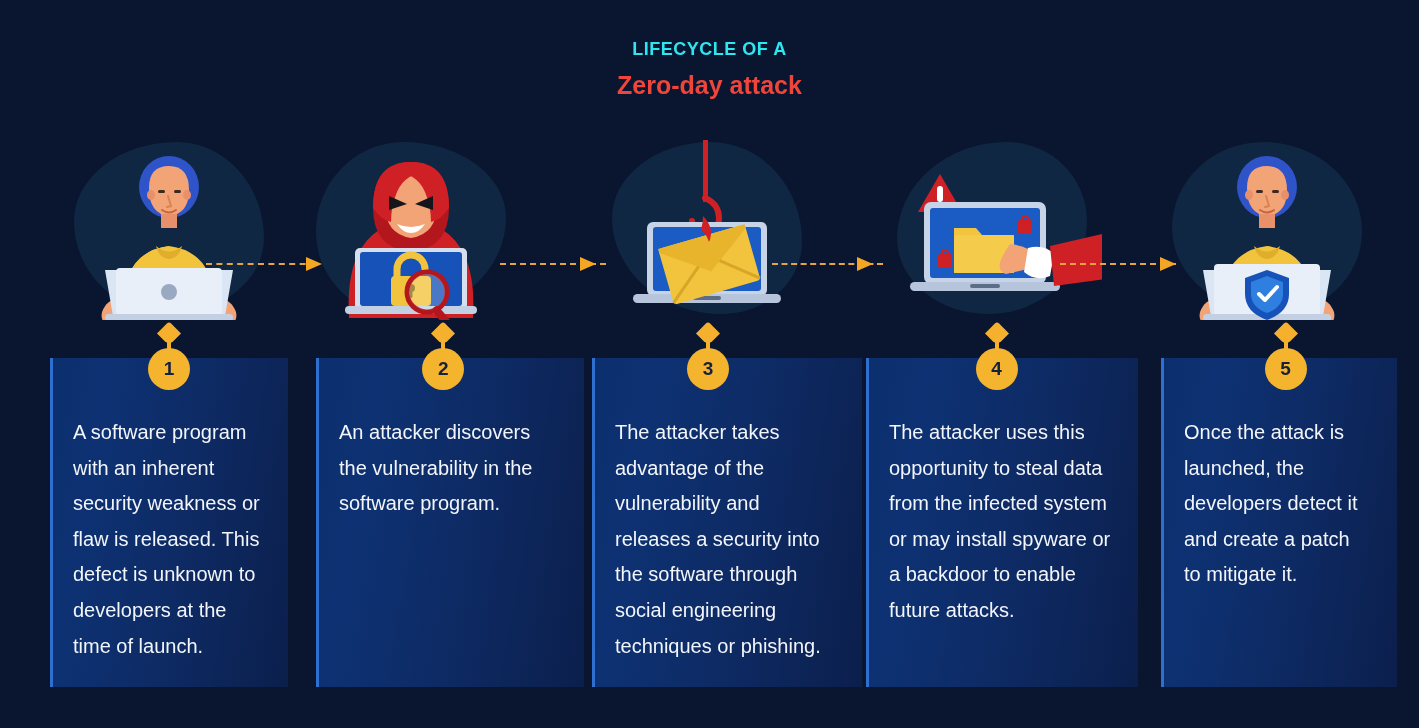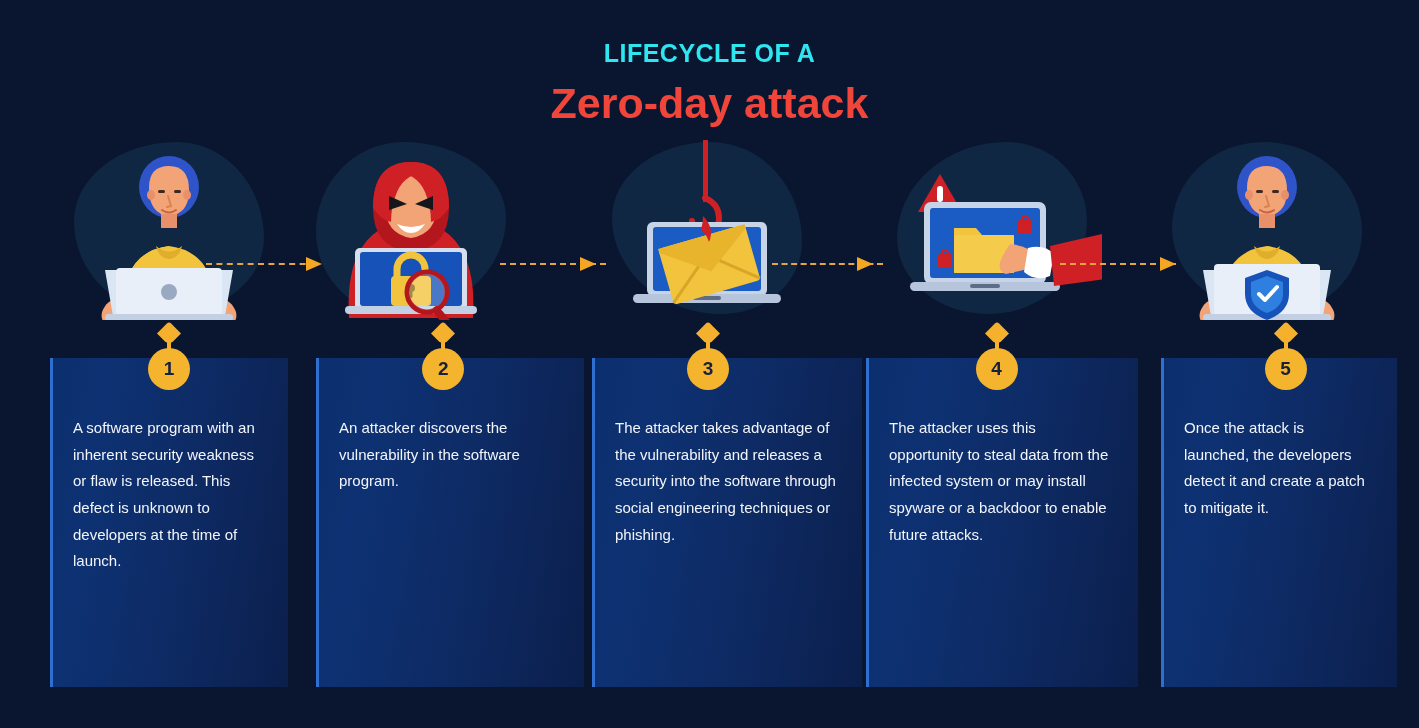--- a/index.html
+++ b/index.html
@@ -23,29 +23,29 @@
   
   .title-block {
     position: absolute;
     top: 40px;
     left: 0;
     width: 1419px;
     text-align: center;
     z-index: 5;
   }
   .title-kicker {
-    font-size: 25px;
+    font-size: 18px;
     letter-spacing: 0.5px;
     font-weight: bold;
     color: #2ee6f0;
     line-height: 1.1;
   }
   .title-main {
     margin-top: 12px;
-    font-size: 43px;
+    font-size: 25px;
     font-weight: bold;
     color: #f0453a;
     line-height: 1.1;
   }
 
   
   .columns {
     position: absolute;
     top: 0;
     left: 0;
@@ -168,21 +168,21 @@
   .card {
     position: absolute;
     top: 358px;
     height: 329px;
     background: linear-gradient(100deg, #0b2f6e 0%, #0d3172 22%, #0e2a63 58%, #0b1f4c 100%);
     border-left: 3px solid #2f6fd0;
     box-sizing: border-box;
   }
   .card-text {
     color: #f2f5fa;
-    font-size: 15px;
+    font-size: 20px;
     line-height: 1.78;
     padding: 57px 26px 0 20px;
     white-space: pre-line;
   }
 </style>
 </head>
 <body>
 
 <div id="infographic">
 

